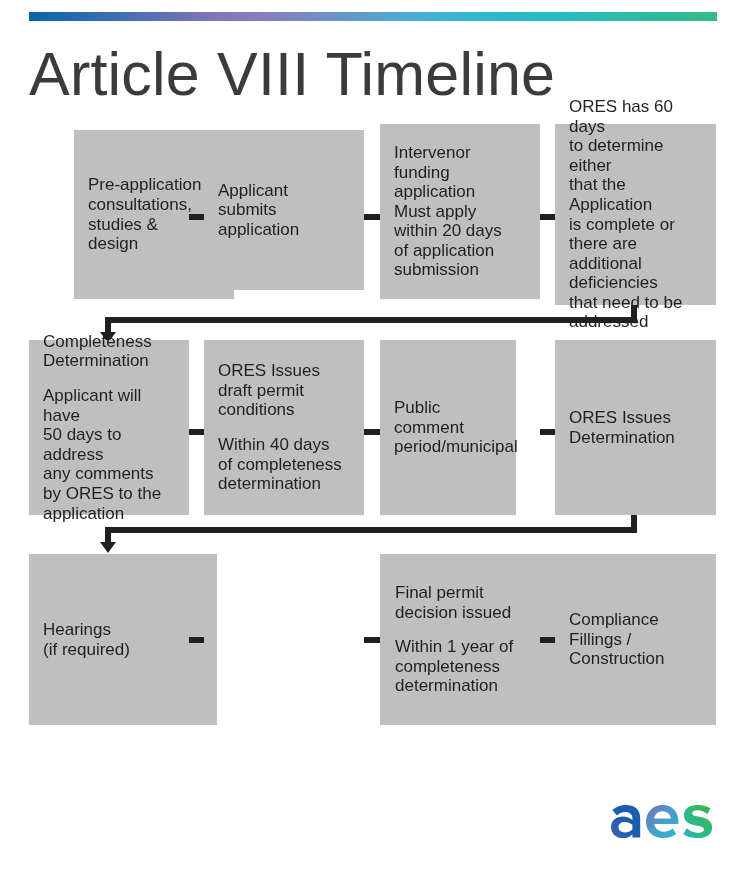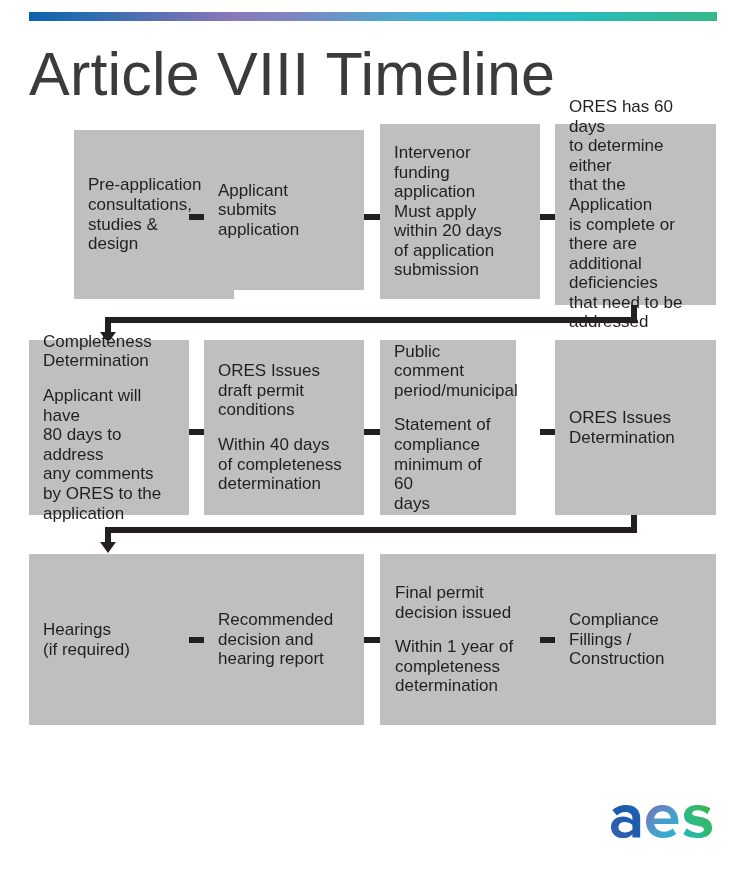--- a/index.html
+++ b/index.html
@@ -157,44 +157,40 @@
     <div class="seg-v-right" style="left:631px; top:305px; height:18px;"></div>
     <div class="seg-h" style="left:105px; top:317px; width:532px;"></div>
     <div class="seg-v-left" style="left:105px; top:317px; height:18px;"></div>
     <div class="arrow-head" style="left:100px; top:332px;"></div>
   </div>
 
   <div class="flow-box" style="left:29px; top:340px; width:160px; height:175px;">
     <div class="para">Completeness
 Determination</div>
     <div class="para">Applicant will have
-80 days to address
+50 days to address
 any comments
 by ORES to the
 application</div>
   </div>
   <div class="dash" style="left:189px; top:429px; width:15px;"></div>
 
   <div class="flow-box" style="left:204px; top:340px; width:160px; height:175px;">
     <div class="para">ORES Issues
 draft permit
 conditions</div>
     <div class="para">Within 40 days
 of completeness
 determination</div>
   </div>
   <div class="dash" style="left:364px; top:429px; width:16px;"></div>
 
   <div class="flow-box" style="left:380px; top:340px; width:136px; height:175px;">
     <div class="para">Public comment
 period/municipal</div>
-    <div class="para">Statement of
-compliance
-minimum of 60
-days</div>
   </div>
   <div class="dash" style="left:540px; top:429px; width:15px;"></div>
 
   <div class="flow-box" style="left:555px; top:340px; width:161px; height:175px;">
     <div class="para">ORES Issues
 Determination</div>
   </div>
 
   <div class="wrap-connector">
     <div class="seg-v-right" style="left:631px; top:515px; height:18px;"></div>
@@ -202,25 +198,20 @@
     <div class="seg-v-left" style="left:105px; top:527px; height:18px;"></div>
     <div class="arrow-head" style="left:100px; top:542px;"></div>
   </div>
 
   <div class="flow-box" style="left:29px; top:554px; width:188px; height:171px;">
     <div class="para">Hearings
 (if required)</div>
   </div>
   <div class="dash" style="left:189px; top:637px; width:15px;"></div>
 
-  <div class="flow-box" style="left:204px; top:554px; width:160px; height:171px;">
-    <div class="para">Recommended
-decision and
-hearing report</div>
-  </div>
   <div class="dash" style="left:364px; top:637px; width:16px;"></div>
 
   <div class="flow-box" style="left:380px; top:554px; width:180px; height:171px;padding-left:15px;">
     <div class="para">Final permit
 decision issued</div>
     <div class="para">Within 1 year of
 completeness
 determination</div>
   </div>
   <div class="dash" style="left:540px; top:637px; width:15px;"></div>

